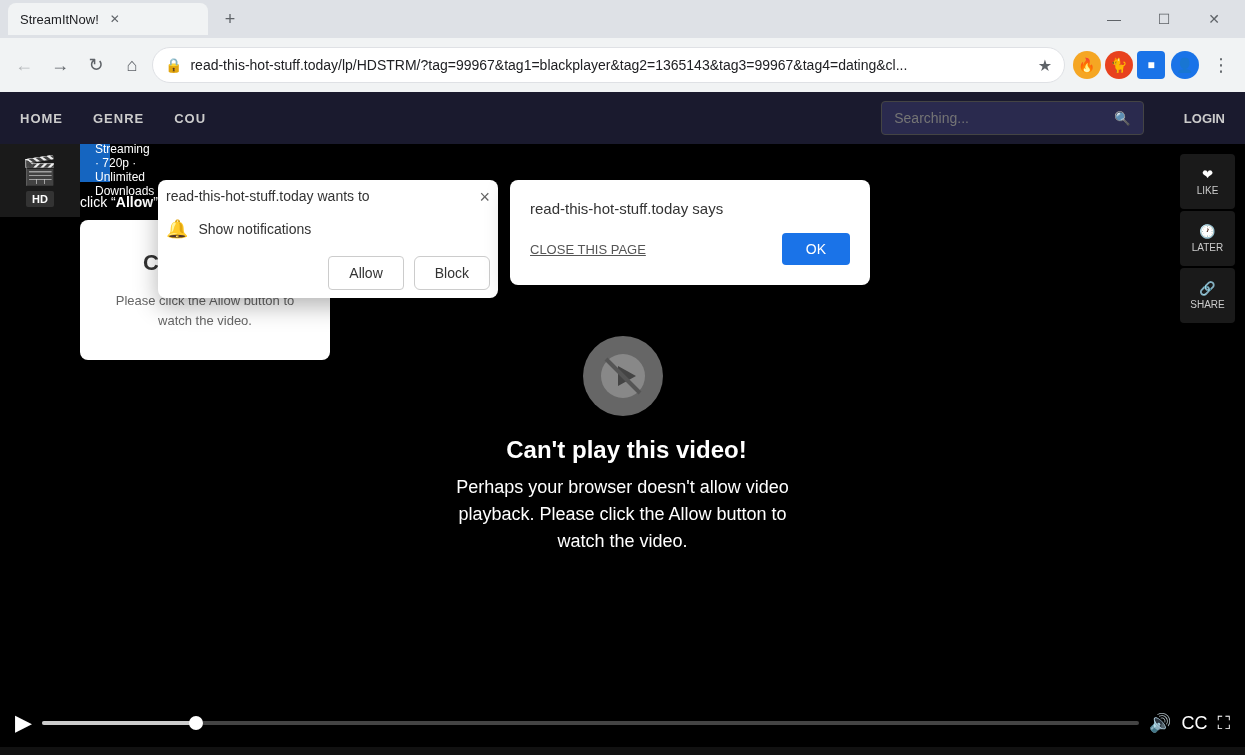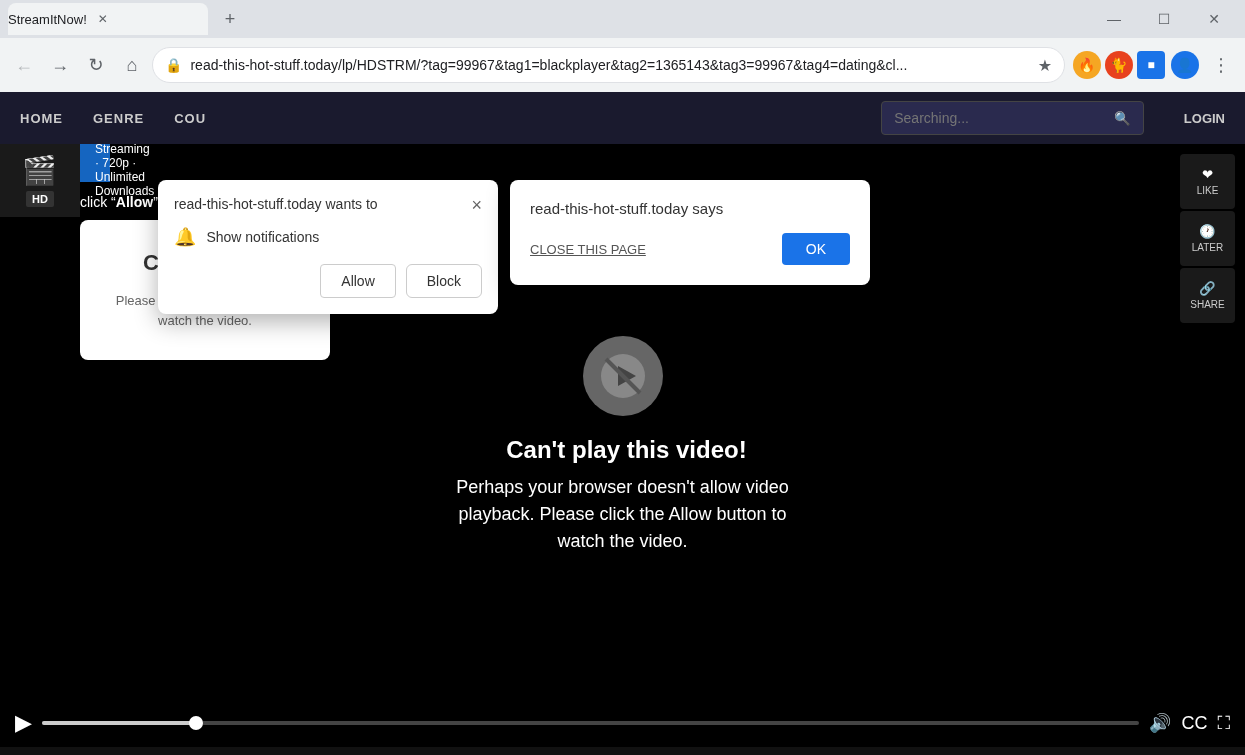--- a/index.html
+++ b/index.html
@@ -3,21 +3,21 @@
   <meta charset="utf-8">
   <style>
     * { margin: 0; padding: 0; box-sizing: border-box; }
     body { width: 1245px; height: 755px; overflow: hidden; font-family: Arial, sans-serif; background: #202020; }
 
     
     .browser-chrome { background: #f1f3f4; height: 92px; display: flex; flex-direction: column; }
     
     
     .title-bar { display: flex; align-items: center; height: 38px; background: #dee1e6; padding: 0 8px; gap: 8px; }
-    .tab { display: flex; align-items: center; background: #f1f3f4; border-radius: 8px 8px 0 0; padding: 0 0; height: 32px; gap: 8px; min-width: 200px; font-size: 13px; color: #202124; }
+    .tab { display: flex; align-items: center; background: #f1f3f4; border-radius: 8px 8px 0 0; padding: 0 12px; height: 32px; gap: 8px; min-width: 200px; font-size: 13px; color: #202124; }
     .tab-close { width: 16px; height: 16px; border-radius: 50%; border: none; background: transparent; cursor: pointer; display: flex; align-items: center; justify-content: center; font-size: 12px; color: #5f6368; }
     .new-tab-btn { width: 28px; height: 28px; border-radius: 50%; border: none; background: transparent; cursor: pointer; font-size: 18px; color: #5f6368; display: flex; align-items: center; justify-content: center; }
     .window-controls { margin-left: auto; display: flex; gap: 4px; }
     .win-btn { width: 46px; height: 32px; border: none; background: transparent; cursor: pointer; display: flex; align-items: center; justify-content: center; font-size: 14px; color: #5f6368; }
 
     
     .nav-bar { display: flex; align-items: center; height: 54px; background: #f1f3f4; padding: 0 8px; gap: 4px; }
     .nav-icon-btn { width: 32px; height: 32px; border-radius: 50%; border: none; background: transparent; cursor: pointer; display: flex; align-items: center; justify-content: center; font-size: 18px; color: #5f6368; }
     .nav-icon-btn.disabled { opacity: 0.4; cursor: default; }
     .address-bar { flex: 1; height: 36px; background: white; border-radius: 18px; border: 1px solid #dfe1e5; display: flex; align-items: center; padding: 0 12px; gap: 8px; font-size: 14px; color: #202124; }
@@ -73,21 +73,21 @@
 
     
     .video-controls { position: absolute; bottom: 0; left: 0; right: 0; height: 48px; background: rgba(0,0,0,0.7); display: flex; align-items: center; padding: 0 15px; gap: 10px; }
     .play-btn { color: white; font-size: 22px; cursor: pointer; background: none; border: none; }
     .progress-bar { flex: 1; height: 4px; background: #444; border-radius: 2px; position: relative; }
     .progress-fill { width: 14%; height: 100%; background: #ccc; border-radius: 2px; }
     .progress-thumb { width: 14px; height: 14px; border-radius: 50%; background: white; position: absolute; top: -5px; left: 14%; transform: translateX(-50%); }
     .control-btn { color: white; font-size: 18px; cursor: pointer; background: none; border: none; }
 
     
-    .notif-dialog { position: absolute; top: 88px; left: 158px; width: 340px; background: white; border-radius: 8px; box-shadow: 0 8px 24px rgba(0,0,0,0.3); z-index: 100; padding: 16px; }
+    .notif-dialog { position: absolute; top: 88px; left: 158px; width: 340px; background: white; border-radius: 8px; box-shadow: 0 8px 24px rgba(0,0,0,0.3); z-index: 100; padding: 8px; }
     .notif-dialog-header { display: flex; justify-content: space-between; align-items: flex-start; margin-bottom: 12px; }
     .notif-dialog-title { font-size: 14px; color: #333; font-weight: normal; }
     .notif-close-btn { background: none; border: none; cursor: pointer; color: #666; font-size: 18px; line-height: 1; padding: 0; }
     .notif-option { display: flex; align-items: center; gap: 10px; margin-bottom: 16px; }
     .notif-bell { font-size: 18px; color: #555; }
     .notif-option-text { font-size: 14px; color: #333; }
     .notif-buttons { display: flex; gap: 10px; justify-content: flex-end; }
     .notif-allow-btn { padding: 8px 20px; border: 1px solid #ccc; border-radius: 4px; background: white; cursor: pointer; font-size: 14px; color: #333; }
     .notif-block-btn { padding: 8px 20px; border: 1px solid #ccc; border-radius: 6px; background: white; cursor: pointer; font-size: 14px; color: #333; }
 

